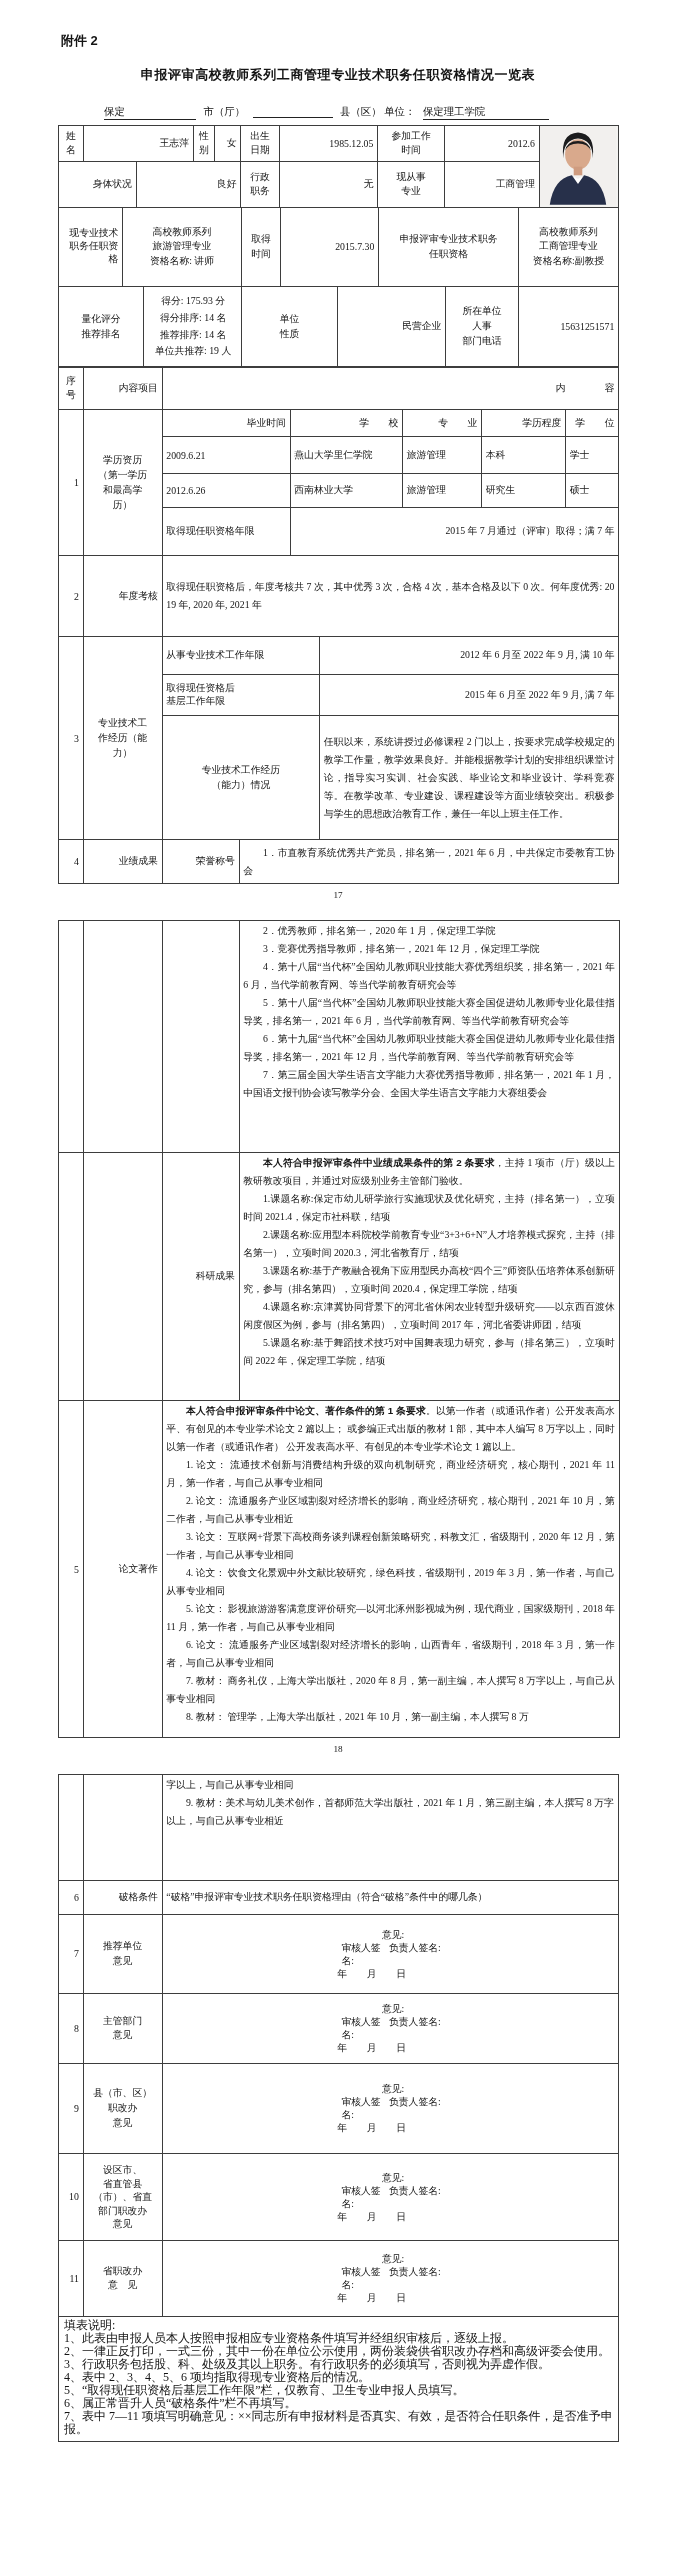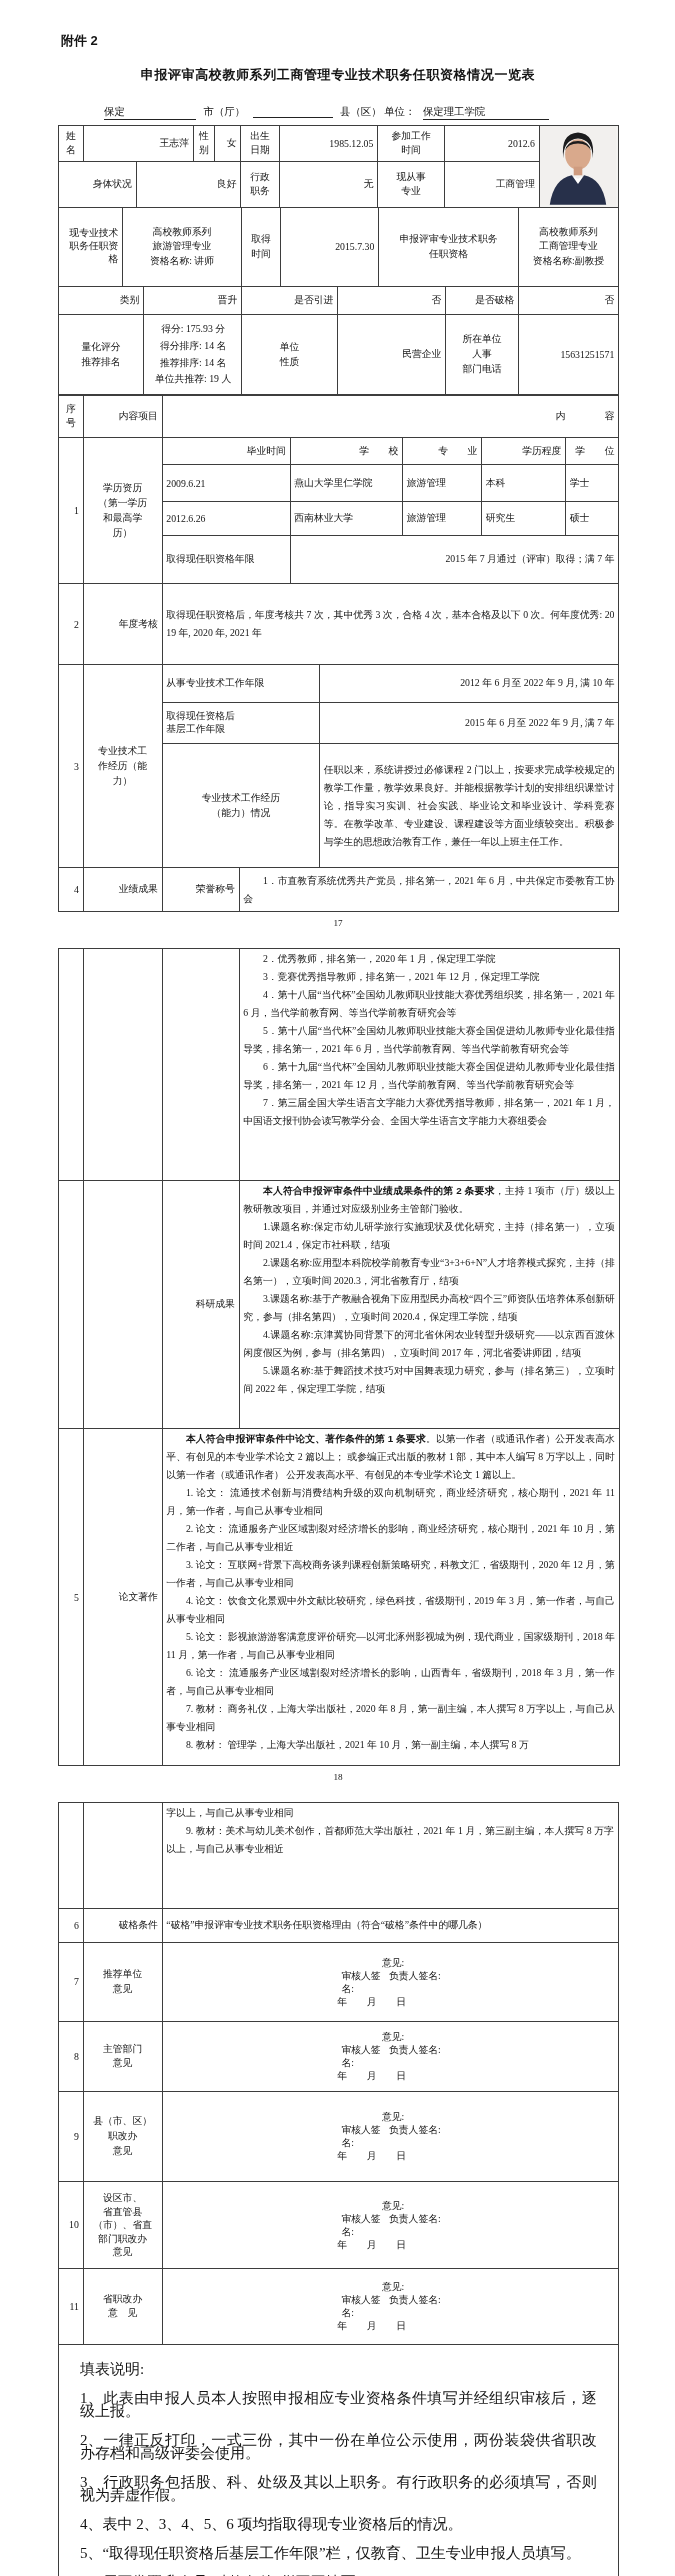--- a/index.html
+++ b/index.html
@@ -24,21 +24,21 @@
   .content p{margin:0;line-height:18px;text-indent:2em;text-align:justify;}
   .content p.noind{text-indent:0;}
   .lead b{font-family:"Liberation Sans","DejaVu Sans",sans-serif;}
   .photo-cell{padding:0;background:#f4f3f1;}
   .pagenum{text-align:center;font-size:9.2px;margin:6.1px 0 7.4px 0;}
   .op{display:flex;flex-direction:column;justify-content:space-between;height:100%;
       box-sizing:border-box;padding:4.9px 2.5px 3.7px 8.6px;align-items:center;}
   .op .signs{display:flex;}
   .op .signs .s1{width:46%;}
   .op .date{text-align:right;padding-right:43px;}
-  .notes p{margin:16px;font-size:15px;line-height:13px;text-align:justify;}
+  .notes p{margin:0;font-size:12px;line-height:13px;text-align:justify;}
   .notes{padding:2.5px 4.9px;}
   .score{white-space:pre-line;line-height:16.6px;text-align:center;padding-left:4.9px;}
   .secgap{height:13.5px;}
 </style>
 </head>
 <body>
 
 <div class="doc">
 
   <div class="attachment">附件 2</div>
@@ -135,28 +135,20 @@
   <table>
     <colgroup>
         <col style="width:85px">
         <col style="width:98px">
         <col style="width:96px">
         <col style="width:108px">
         <col style="width:73px">
         <col style="width:100px">
       </colgroup>
     <tbody>
-        <tr style="height:28px">
-      <td class="c">类别</td>
-      <td class="c">晋升</td>
-      <td class="c">是否引进</td>
-      <td class="c">否</td>
-      <td class="c">是否破格</td>
-      <td class="c">否</td>
-    </tr>
     <tr style="height:81px">
       <td class="pre">量化评分
 推荐排名</td>
       <td class="score">得分: 175.93 分
 得分排序: 14 名
 推荐排序: 14 名
 单位共推荐: 19 人</td>
       <td class="pre">单位
 性质</td>
       <td class="c">民营企业</td>

